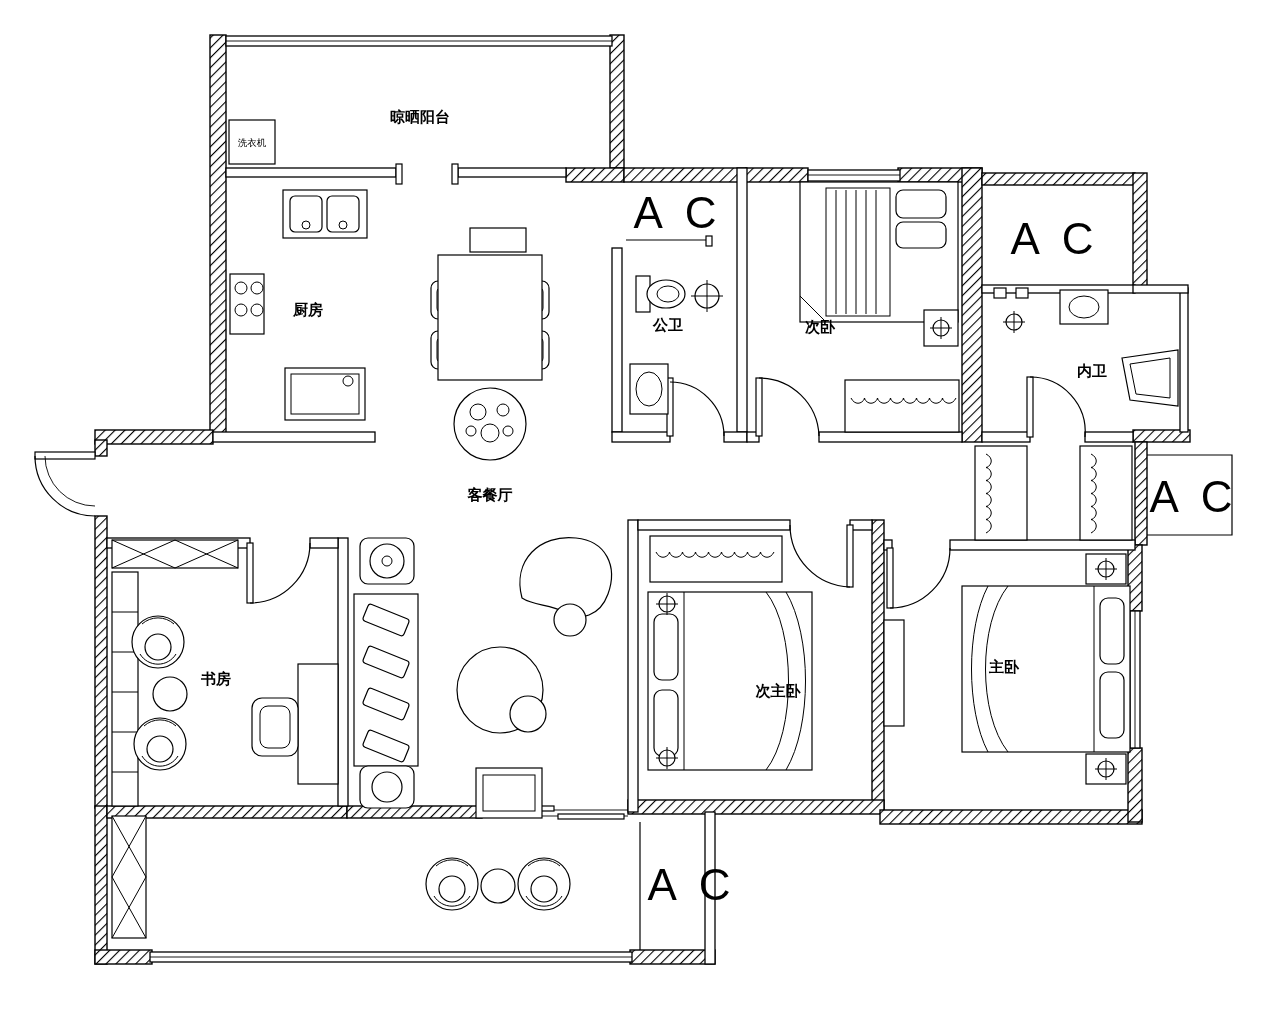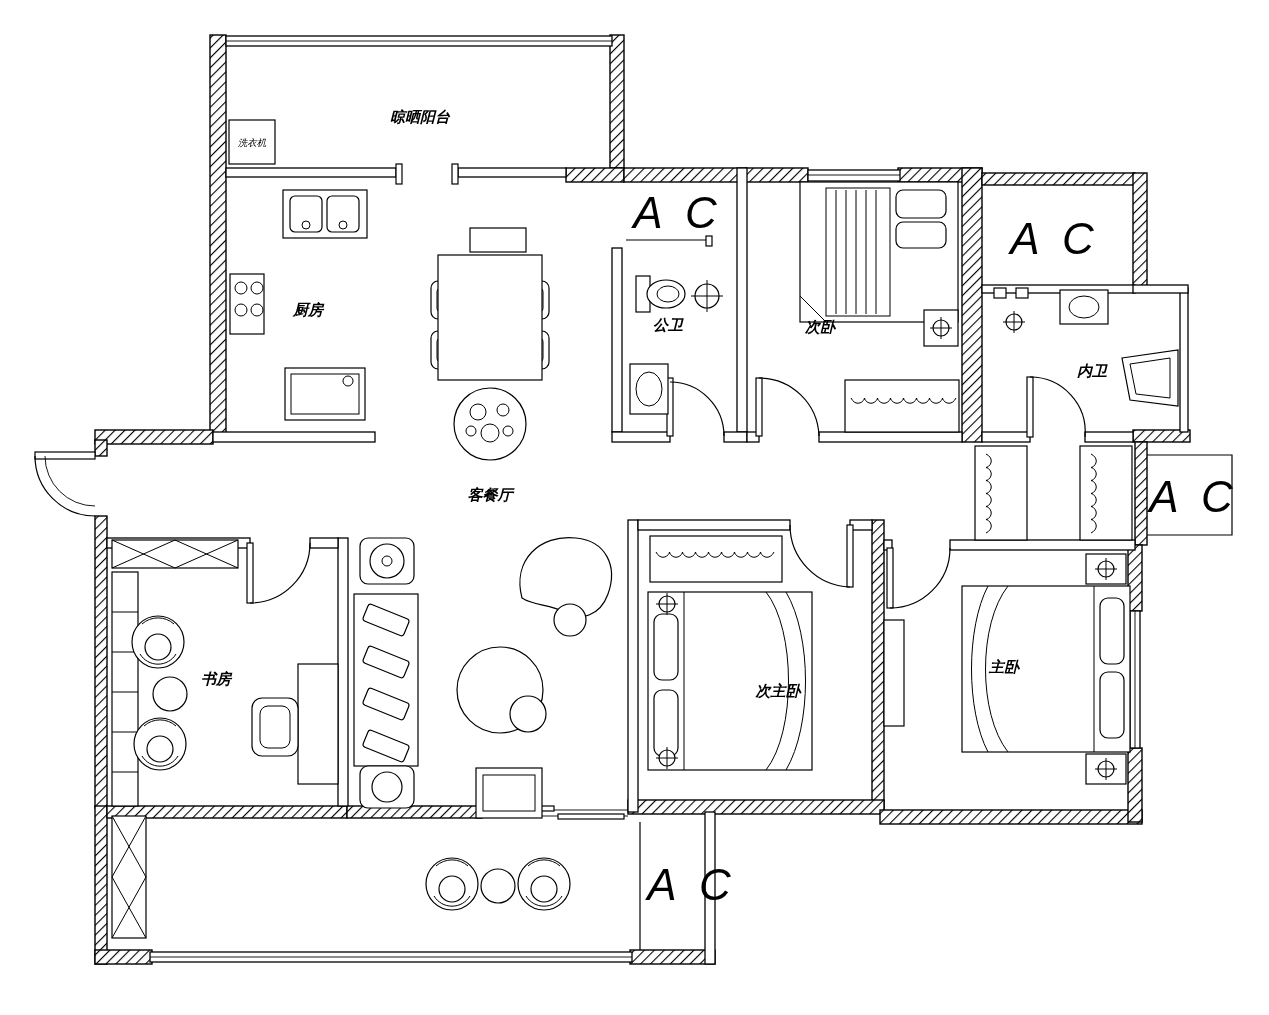--- a/index.html
+++ b/index.html
@@ -1,17 +1,17 @@
 <!DOCTYPE html>
 <html><head>
 <meta charset="utf-8">
 <style>
   html,body{margin:0;padding:0;background:#fff;}
   .stage{position:relative;width:1269px;height:1015px;background:#ffffff;
-         font-family:"Liberation Sans",sans-serif;overflow:hidden;font-style:italic;}
+         font-family:"Liberation Sans",sans-serif;overflow:hidden;}
   svg{display:block;}
   .wx{fill:url(#hatch);stroke:#000;stroke-width:1.4;}
   .wt{fill:#fff;stroke:#000;stroke-width:1.3;}
   .ln{fill:none;stroke:#000;stroke-width:1.2;}
   .lt{fill:none;stroke:#000;stroke-width:0.9;}
   .f {fill:#fff;stroke:#000;stroke-width:1.2;}
   .f2{fill:none;stroke:#000;stroke-width:1;}
   .room-label{font-family:"Liberation Sans",sans-serif;font-size:15px;font-weight:600;
               fill:#000;text-anchor:middle;}
   .small-label{font-size:9.5px;font-weight:400;}

